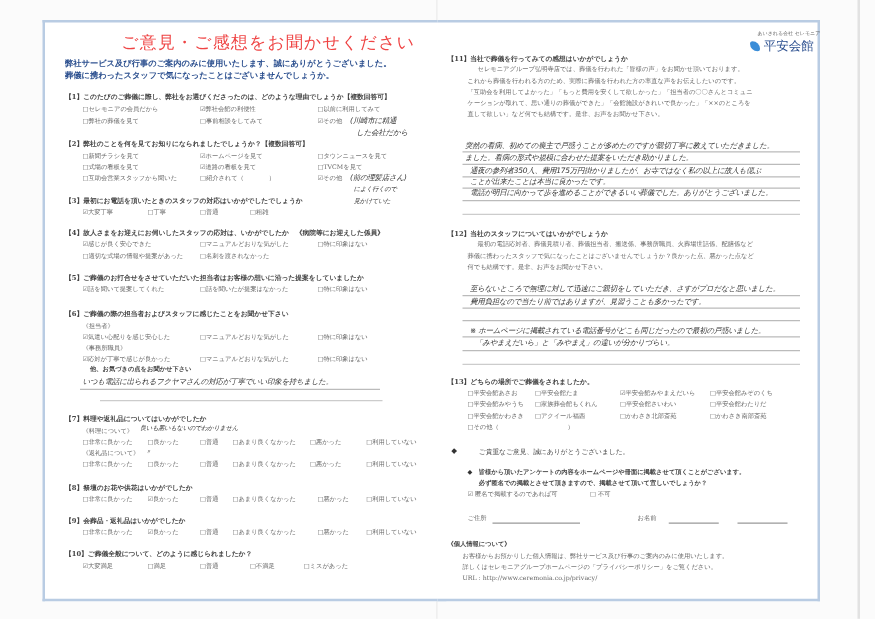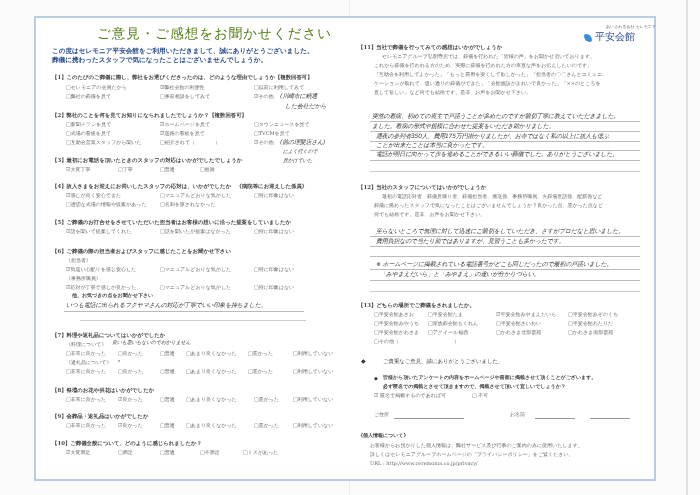--- a/index.html
+++ b/index.html
@@ -4,40 +4,40 @@
 <style>
   html,body{margin:0;padding:0;}
   body{width:700px;height:495px;background:#fbfbfb;position:relative;overflow:hidden;
        font-family:"DejaVu Serif","Liberation Serif",serif;color:#444;}
   .fold{position:absolute;left:349px;top:0;width:1px;height:495px;background:#ececec;}
   .pageedge{position:absolute;left:686px;top:0;width:2px;height:495px;background:#e2e2e2;}
   .frame{position:absolute;top:16px;width:323px;height:465px;border:2px solid #b9cce3;background:#fff;box-sizing:border-box;}
   .frame.left{left:34px;border-right:none;}
   .frame.right{left:350px;width:306px;border-left:none;}
   .abs{position:absolute;white-space:nowrap;}
-  .title{font-size:13.5px;color:#4d7c0f;letter-spacing:1px;}
+  .title{font-size:13.5px;color:#ef4444;letter-spacing:1px;}
   .intro{font-size:6.6px;color:#2a4e8e;font-weight:bold;line-height:9px;}
   .q{font-size:5.4px;font-weight:bold;color:#444;}
   .opt{font-size:5px;color:#666;}
   .small{font-size:5px;color:#666;line-height:8.5px;}
   .hand{font-family:"DejaVu Sans","Liberation Sans",sans-serif;font-size:6px;color:#333;font-style:italic;letter-spacing:-0.2px;}
   .rule{position:absolute;height:1px;background:#bbb;}
   .logo-mark{display:inline-block;width:8px;height:8px;background:#3a8dd8;border-radius:2px 6px 2px 6px;margin-right:3px;vertical-align:middle;}
   .brand{font-size:10px;color:#2a4e8e;}
   .brand-top{font-size:4px;color:#666;}
 </style>
 </head>
 <body>
 
 <div class="fold"></div>
 <div class="pageedge"></div>
 
 <div class="frame left"></div>
 <div class="abs title" style="left:97px;top:25px;">ご意見・ご感想をお聞かせください</div>
-<div class="abs intro" style="left:52px;top:47px;">この度はセレモニア平安会館をご利用いただきまして、誠にありがとうございました。</div>
+<div class="abs intro" style="left:52px;top:47px;">弊社サービス及び行事のご案内のみに使用いたします、誠にありがとうございました。</div>
 <div class="abs intro" style="left:52px;top:56px;">葬儀に携わったスタッフで気になったことはございませんでしょうか。</div>
 
 <div class="abs q" style="left:52px;top:74px;">【1】このたびのご葬儀に際し、弊社をお選びくださったのは、どのような理由でしょうか【複数回答可】</div>
 <div class="abs opt" style="left:66px;top:84px;">□セレモニアの会員だから</div>
 <div class="abs opt" style="left:160px;top:84px;">☑弊社会館の利便性</div>
 <div class="abs opt" style="left:254px;top:84px;">□以前に利用してみて</div>
 <div class="abs opt" style="left:66px;top:93px;">□弊社の葬儀を見て</div>
 <div class="abs opt" style="left:160px;top:93px;">□事前相談をしてみて</div>
 <div class="abs opt" style="left:254px;top:93px;">☑その他</div>
 <div class="abs hand" style="left:280px;top:92px;">(川崎市に精通</div>
@@ -125,21 +125,21 @@
 
 <div class="abs q" style="left:52px;top:440px;">【10】ご葬儀全般について、どのように感じられましたか？</div>
 <div class="abs opt" style="left:66px;top:449px;">☑大変満足</div>
 <div class="abs opt" style="left:118px;top:449px;">□満足</div>
 <div class="abs opt" style="left:160px;top:449px;">□普通</div>
 <div class="abs opt" style="left:200px;top:449px;">□不満足</div>
 <div class="abs opt" style="left:243px;top:449px;">□ミスがあった</div>
 
 <div class="frame right"></div>
 <div class="abs brand-top" style="left:606px;top:24px;">あいされる会社 セレモニア</div>
-<div class="abs brand" style="left:584px;top:30px;">
+<div class="abs brand" style="left:600px;top:30px;">
   <span class="logo-mark"></span><span>平安会館</span>
 </div>
 
 <div class="abs q" style="left:358px;top:44px;">【11】当社で葬儀を行ってみての感想はいかがでしょうか</div>
 <div class="abs small" style="left:382px;top:52px;">セレモニアグループ弘明寺店では、葬儀を行われた「皆様の声」をお聞かせ頂いております。</div>
 <div class="abs small" style="left:374px;top:61px;">これから葬儀を行われる方のため、実際に葬儀を行われた方の率直な声をお伝えしたいのです。</div>
 <div class="abs small" style="left:374px;top:70px;">「互助会を利用してよかった」「もっと費用を安くして欲しかった」「担当者の〇〇さんとコミュニ</div>
 <div class="abs small" style="left:374px;top:79px;">ケーションが取れて、思い通りの葬儀ができた」「会館施設がきれいで良かった」「××のところを</div>
 <div class="abs small" style="left:374px;top:88px;">直して欲しい」など何でも結構です。是非、お声をお聞かせ下さい。</div>
 

